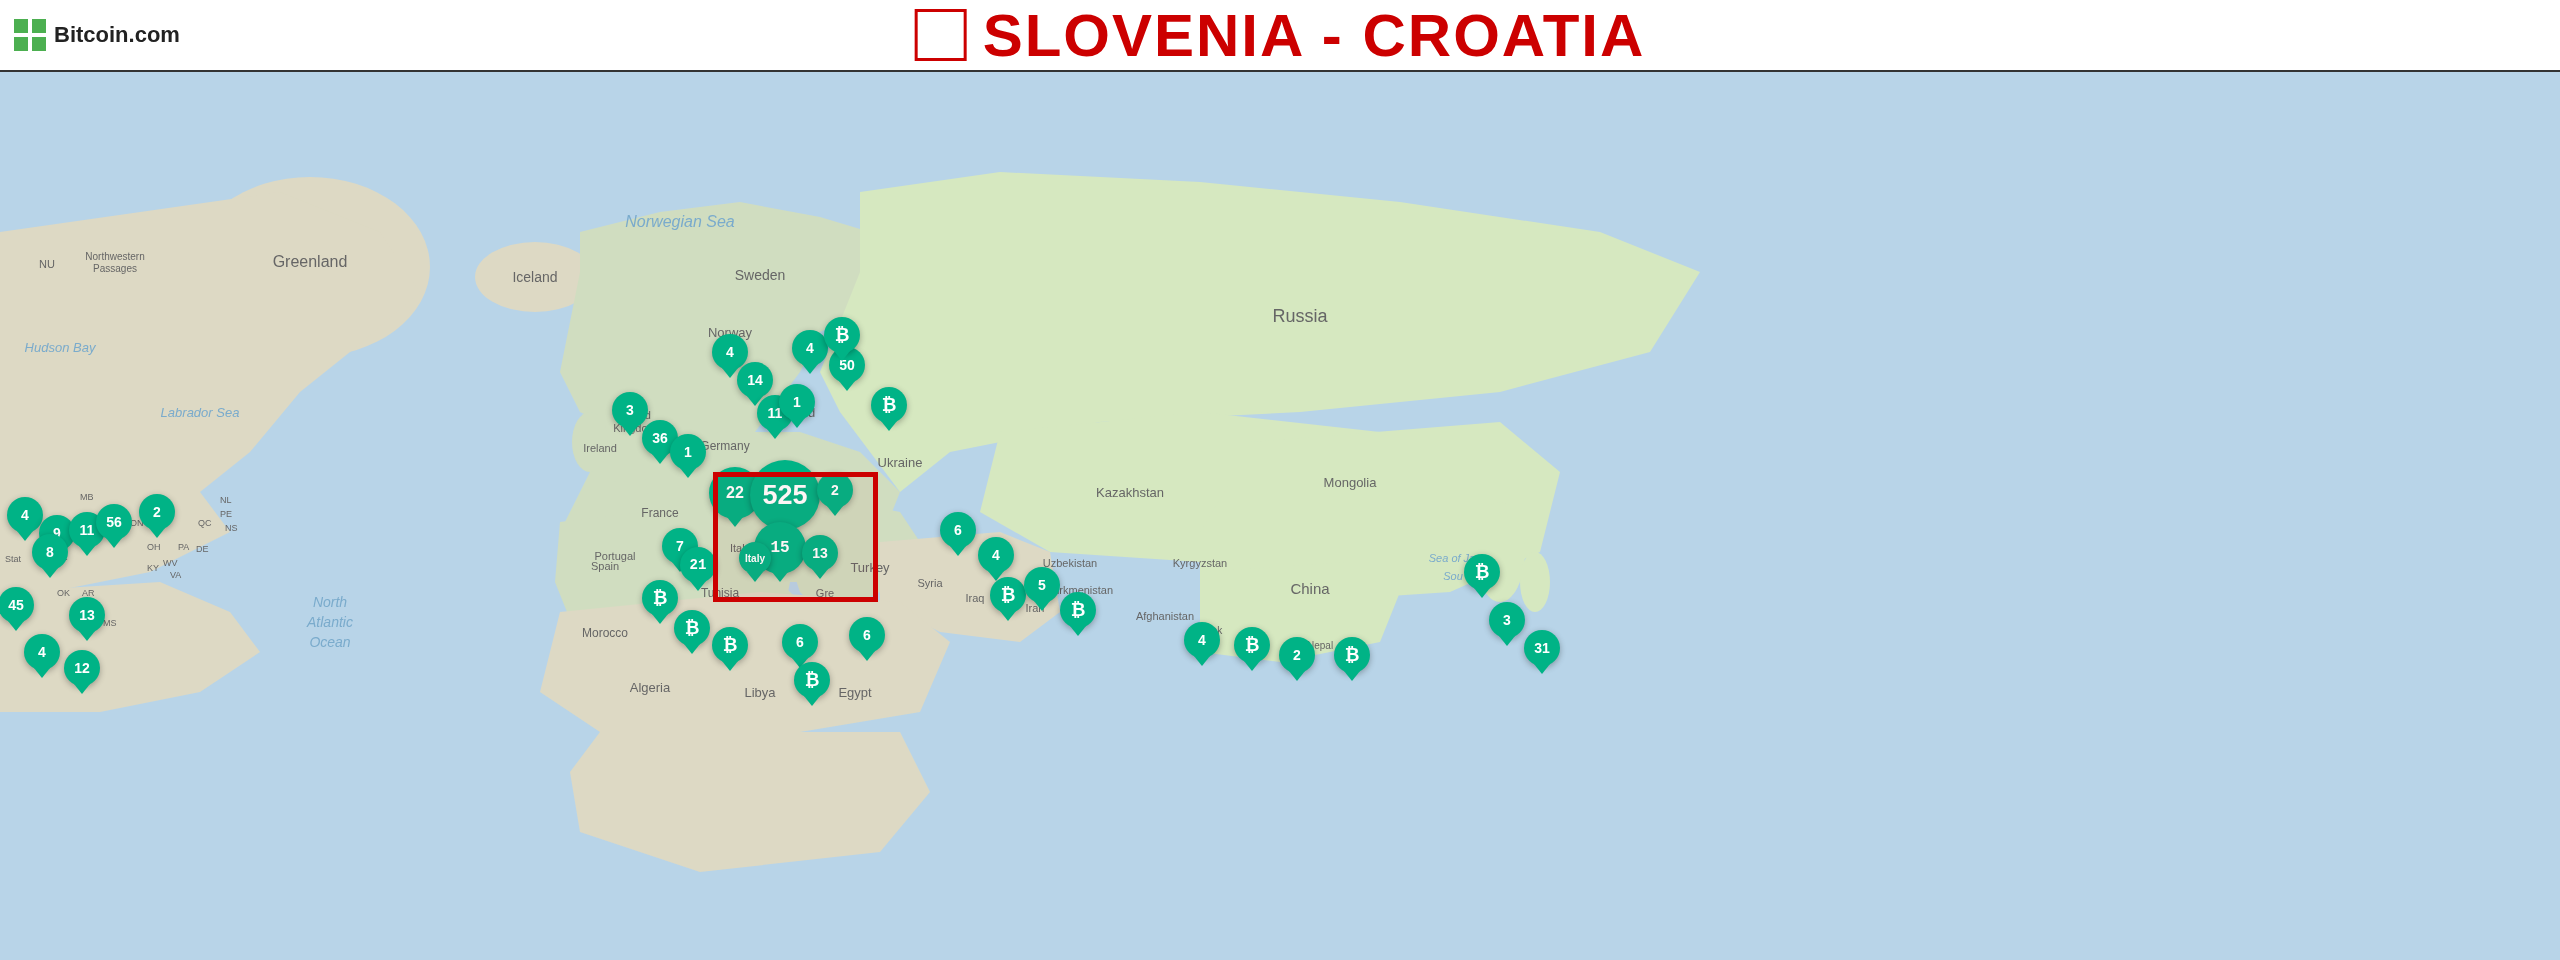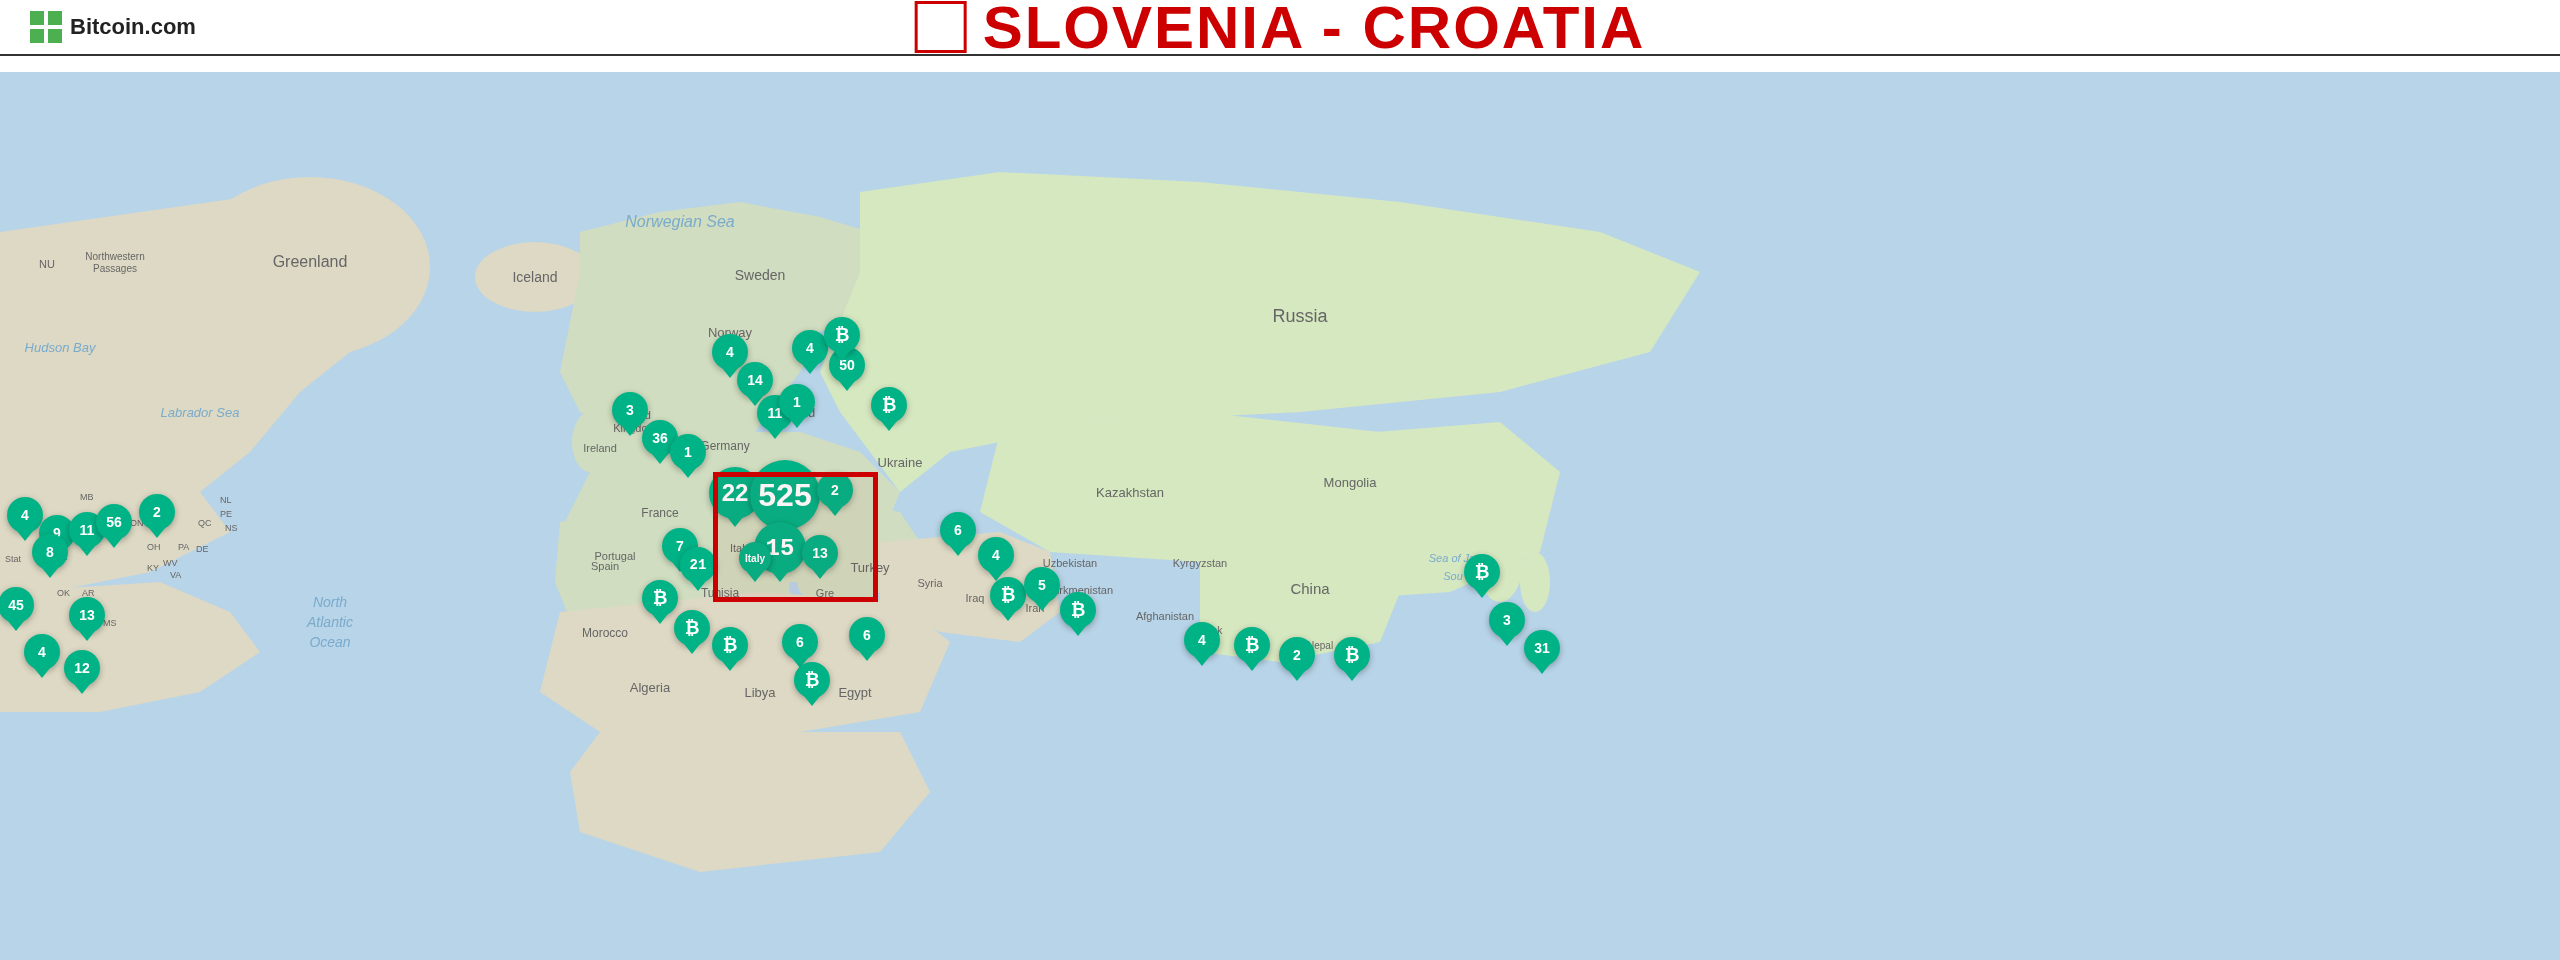--- a/index.html
+++ b/index.html
@@ -1,25 +1,25 @@
 <!DOCTYPE html>
 <html><head>
   <meta charset="utf-8">
   <style>
     * { margin: 0; padding: 0; box-sizing: border-box; }
     body { width: 2560px; height: 960px; overflow: hidden; font-family: Arial, sans-serif; }
 
     #header {
       position: absolute;
       top: 0; left: 0; right: 0;
-      height: 56px;
+      height: 72px;
       background: white;
       display: flex;
       align-items: center;
-      padding: 0 30px;
+      padding: 0 14px;
       z-index: 10;
       border-bottom: 2px solid #333;
     }
 
     #logo {
       display: flex;
       align-items: center;
       gap: 8px;
     }
 
@@ -88,27 +88,27 @@
       display: flex;
       align-items: center;
       justify-content: center;
       position: relative;
       box-shadow: 0 2px 6px rgba(0,0,0,0.3);
     }
 
     .marker-bubble.large {
       width: 52px;
       height: 52px;
-      font-size: 24px;
+      font-size: 16px;
     }
 
     .marker-bubble.xlarge {
       width: 70px;
       height: 70px;
-      font-size: 32px;
+      font-size: 27px;
     }
 
     .marker-bubble::after {
       content: '';
       position: absolute;
       bottom: -8px;
       left: 50%;
       transform: translateX(-50%);
       width: 0;
       height: 0;

